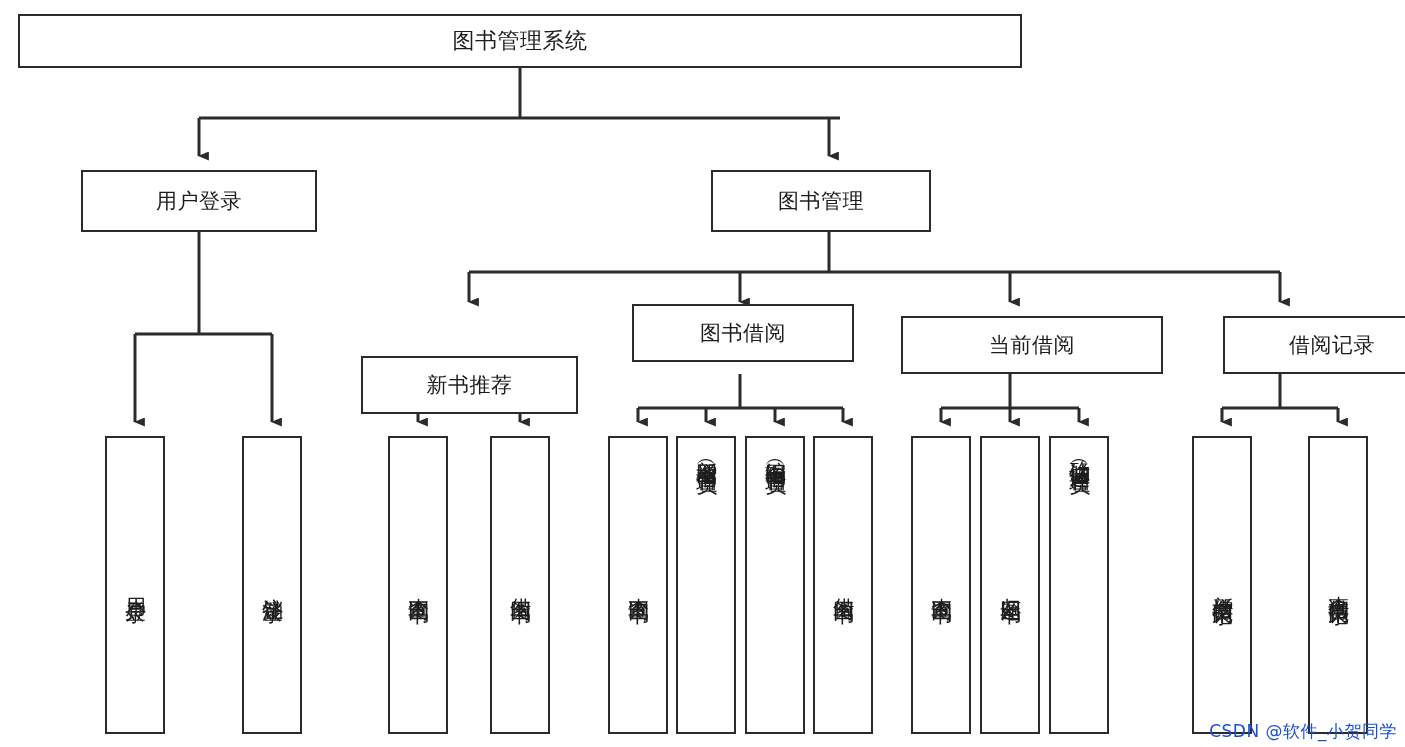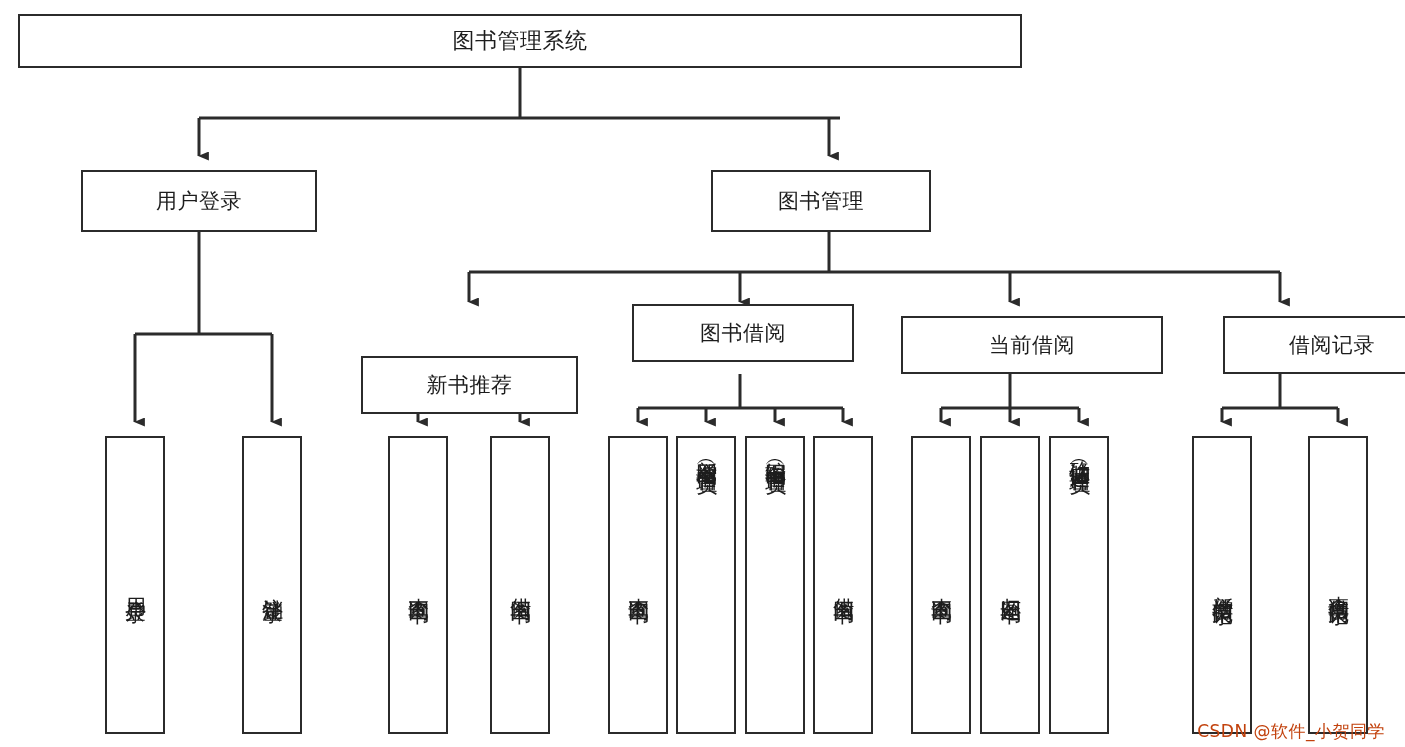--- a/index.html
+++ b/index.html
@@ -60,24 +60,24 @@
     line-height: 1.02;
     letter-spacing: 2px;
     white-space: nowrap;
   }
   .node.vertical.centered {
     align-items: center;
     padding-top: 0;
   }
   #watermark {
     position: absolute;
-    right: 20px;
+    right: 8px;
     bottom: 4px;
     font-size: 17px;
-    color: #c2410c;
+    color: #1d4ed8;
     letter-spacing: 0.5px;
     user-select: none;
   }
 </style>
 </head>
 <body>
 
 <div id="canvas">
 
   <svg id="edges" viewBox="0 0 1405 747" xmlns="http://www.w3.org/2000/svg">

